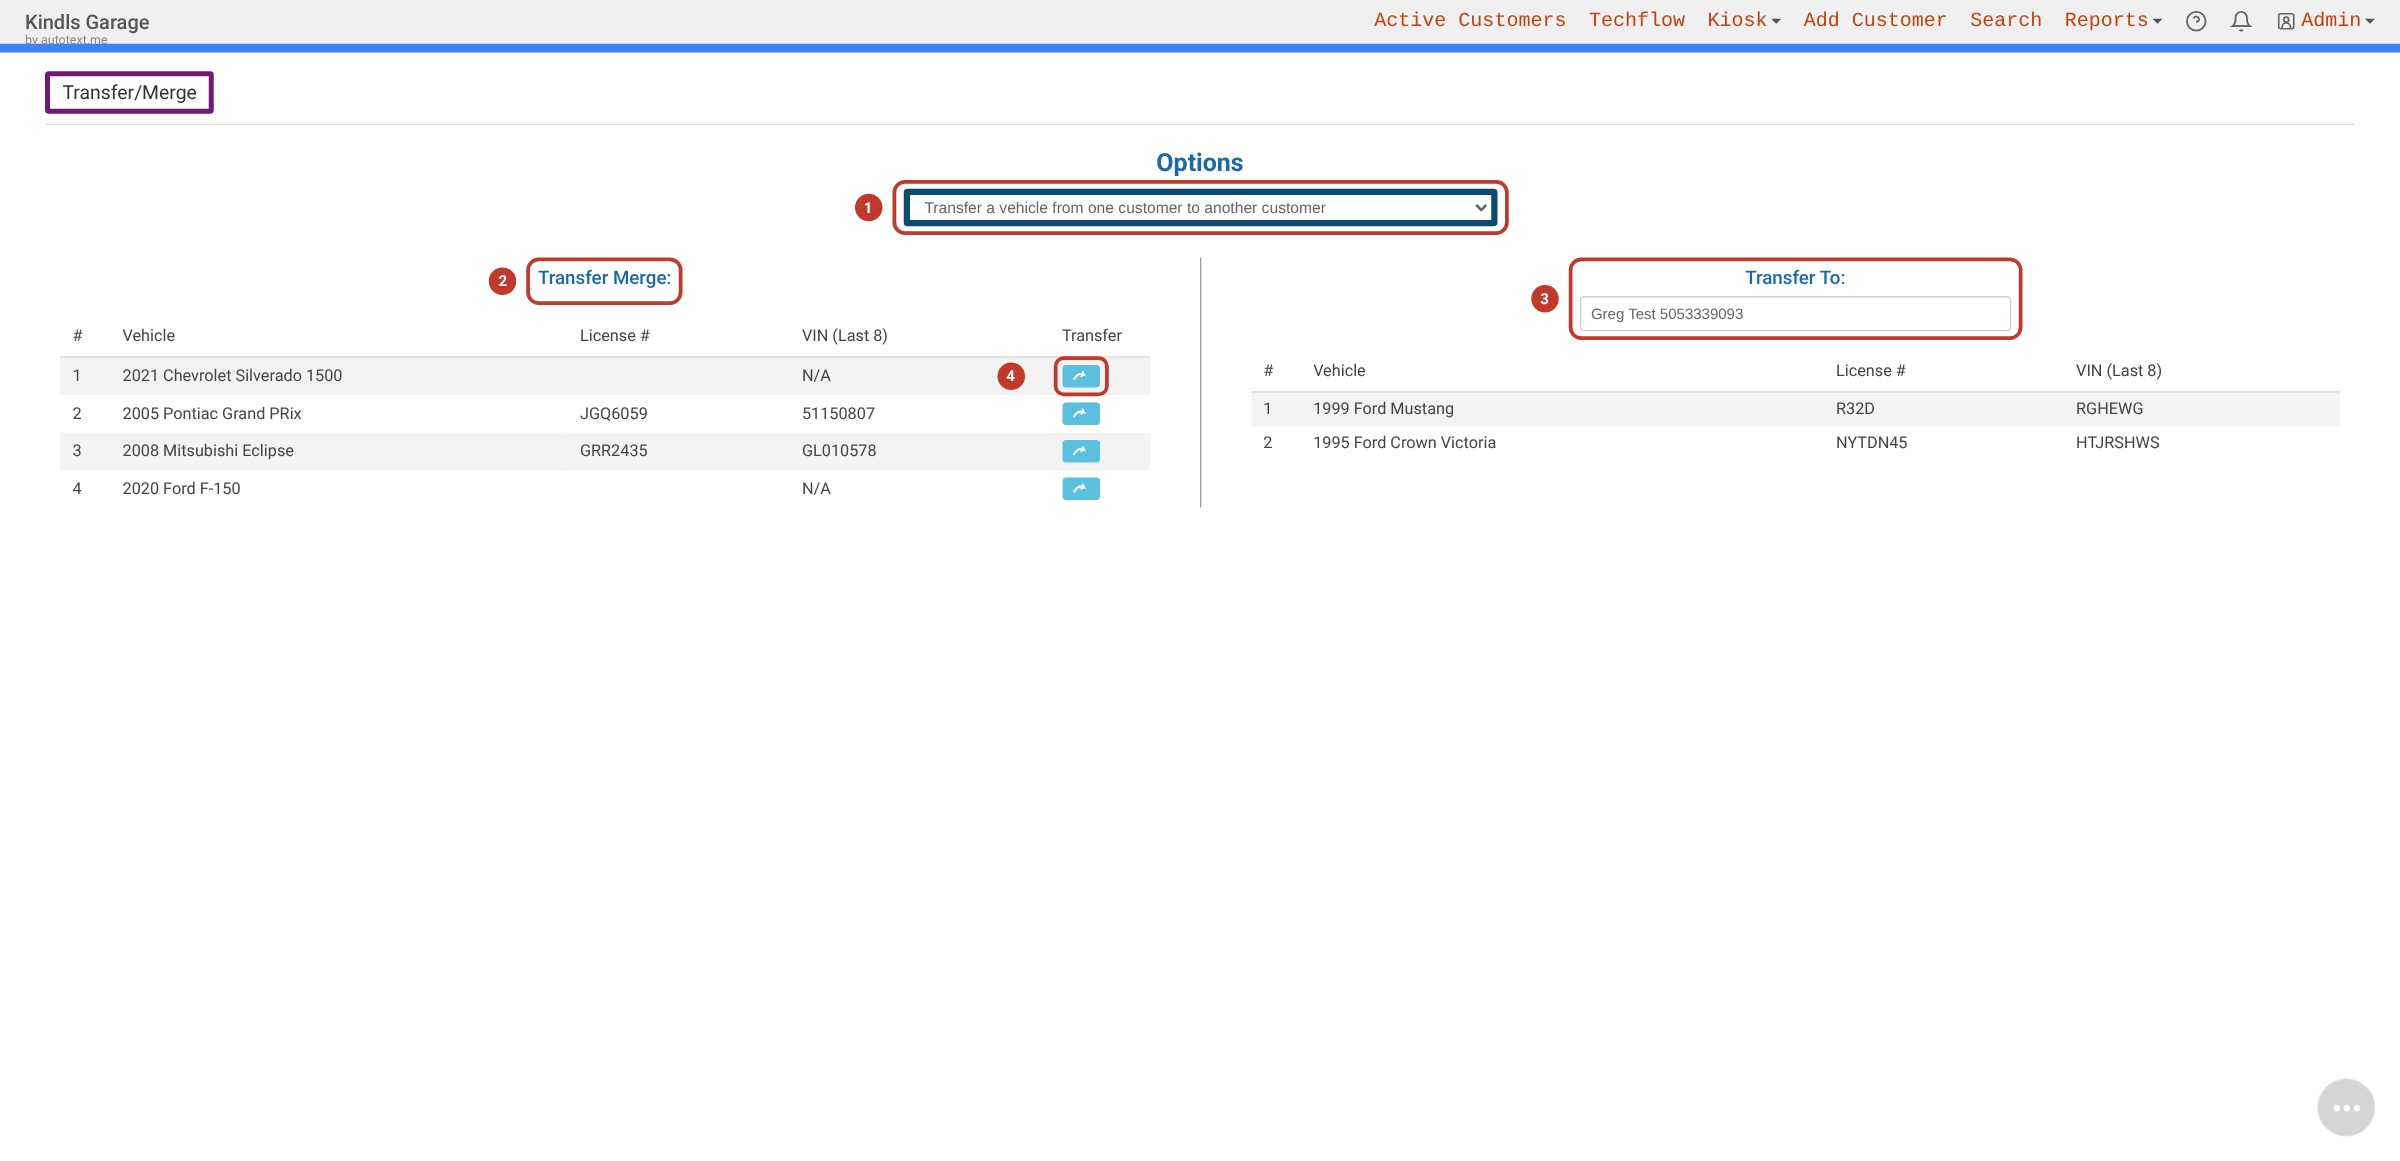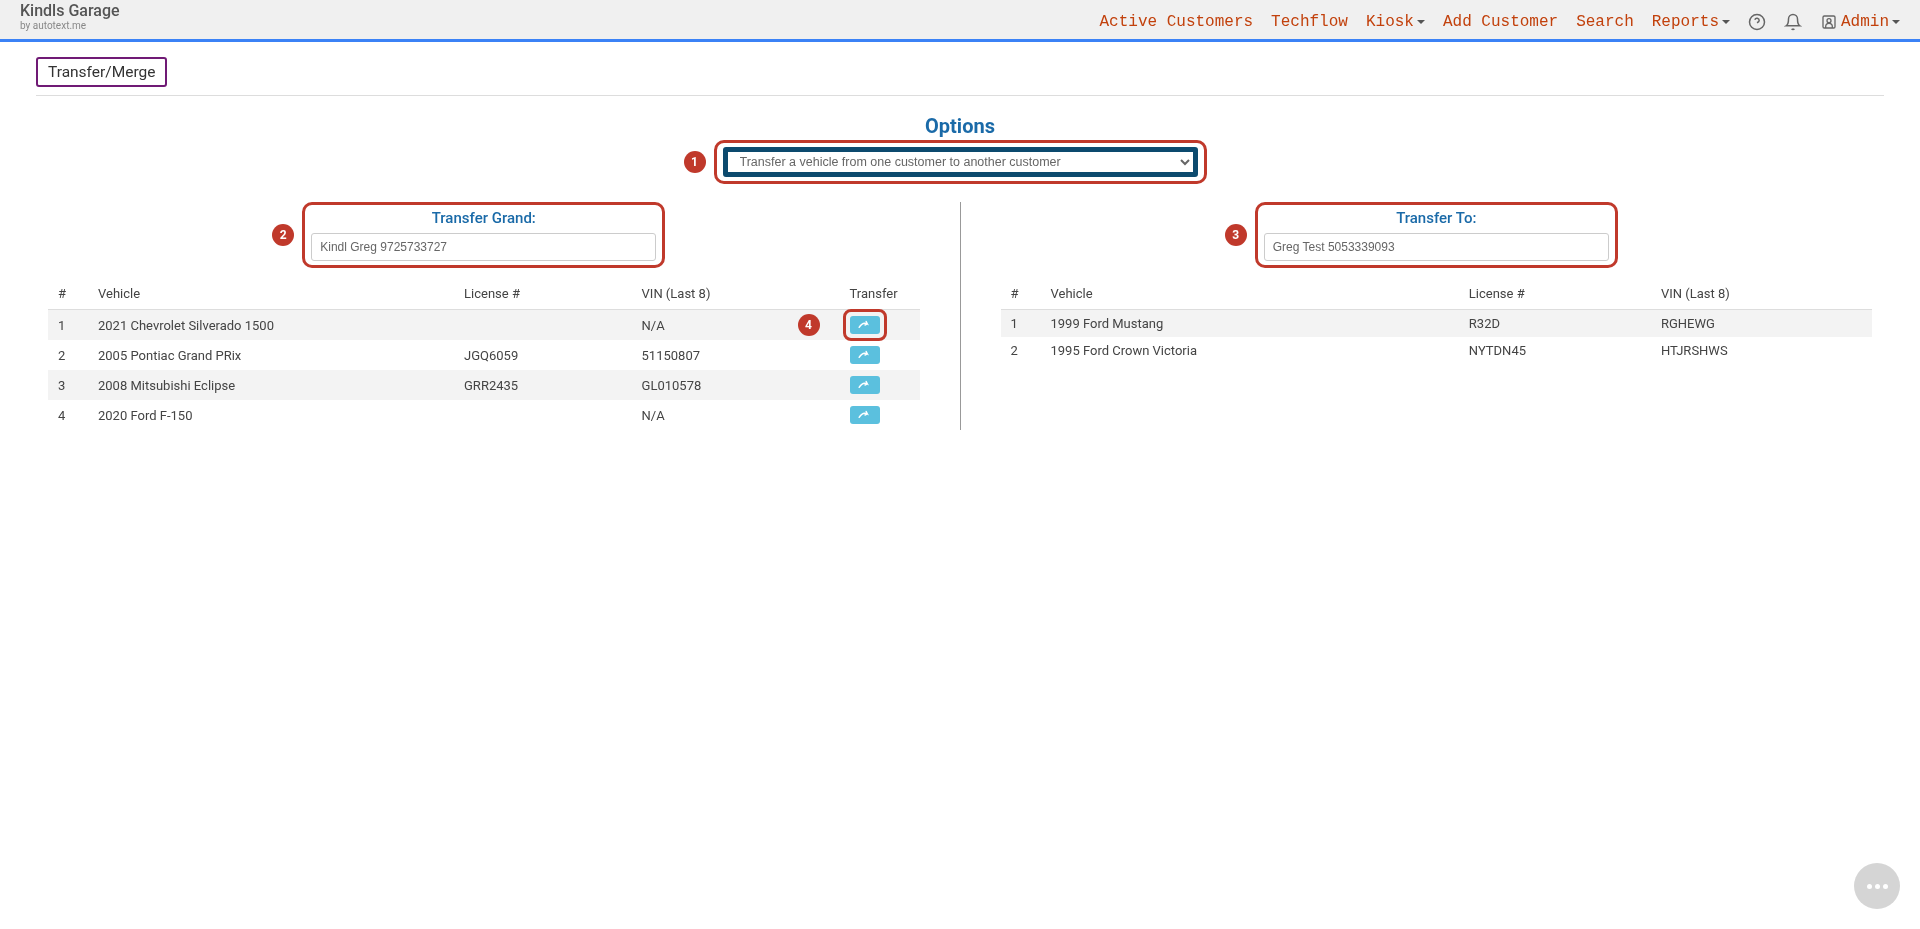--- a/index.html
+++ b/index.html
@@ -8,25 +8,25 @@
       box-sizing: border-box;
     }
     body {
       font-family: -apple-system, BlinkMacSystemFont, "Segoe UI", Roboto, "Helvetica Neue", Arial, sans-serif;
       font-size: 14px;
       color: #333;
       background: #fff;
     }
     .navbar {
       background: #f0f0f0;
-      border-bottom: 3px solid #3b82f6;
+      border-bottom: 7px solid #3b82f6;
       padding: 8px 20px;
       display: flex;
       justify-content: space-between;
-      align-items: flex-end;
+      align-items: flex-start;
       height: 42px;
     }
     .navbar-brand {
       display: flex;
       flex-direction: column;
     }
     .brand-title {
       font-size: 16px;
       color: #555;
       font-weight: 500;
@@ -62,21 +62,21 @@
       border-left: 4px solid transparent;
       border-right: 4px solid transparent;
       border-top: 4px solid #555;
       display: inline-block;
     }
     .page-body {
       padding: 15px 36px;
     }
     .page-tab {
       display: inline-block;
-      border: 2px solid #701a75;
+      border: 4px solid #701a75;
       padding: 4px 10px;
       font-size: 15.5px;
       color: #333;
       border-radius: 3px;
       margin-bottom: 8px;
     }
     .hr {
       border: none;
       border-top: 1px solid #ddd;
       margin-bottom: 18px;
@@ -296,22 +296,21 @@
     </div>
   </div>
 
   <div class="columns">
 
     <div class="column col-left">
       <div class="col-header-row">
         <div class="annotation-wrap">
           <span class="annotation-badge">2</span>
           <div class="highlight-box" style="text-align:center;">
-            <div class="col-header">Transfer Grand:</div>
-            <input class="customer-input" value="Kindl Greg 9725733727" style="">
+            <div class="col-header">Transfer Merge:</div>
           </div>
         </div>
       </div>
       <table class="table">
         <thead>
           <tr>
             <th style="width:40px">#</th>
             <th style="width:42%">Vehicle</th>
             <th>License #</th>
             <th>VIN (Last 8)</th>

